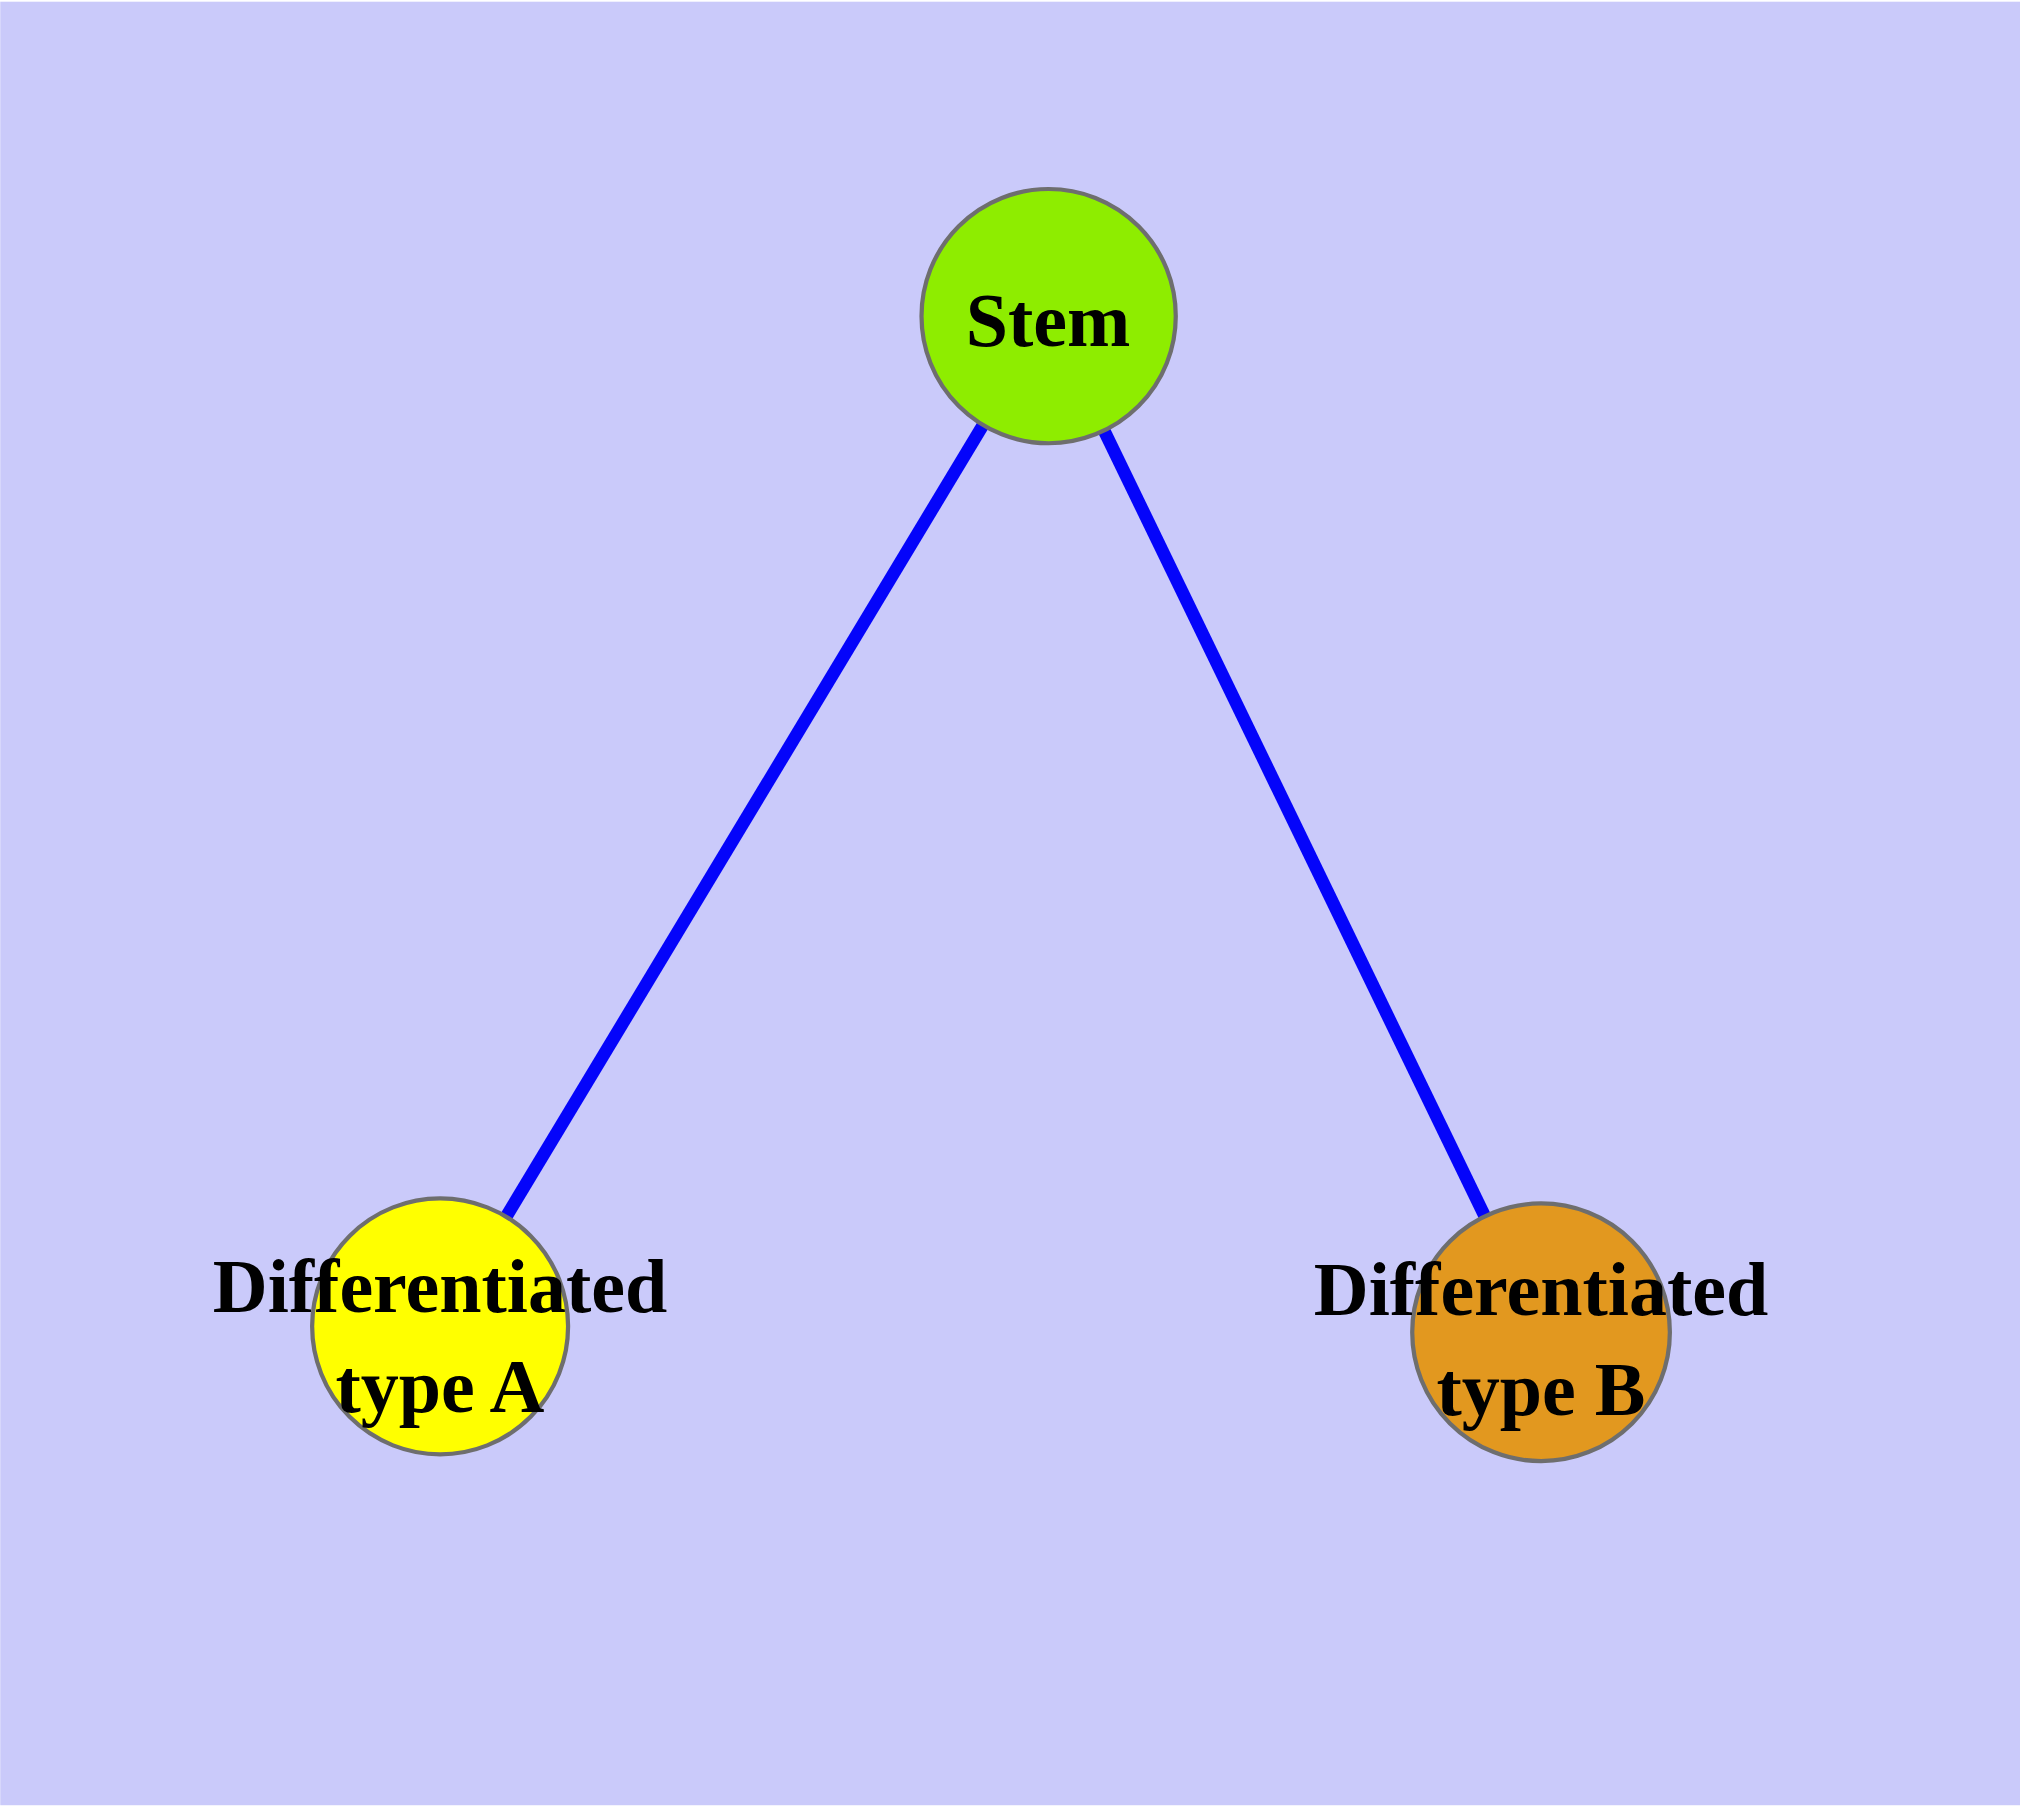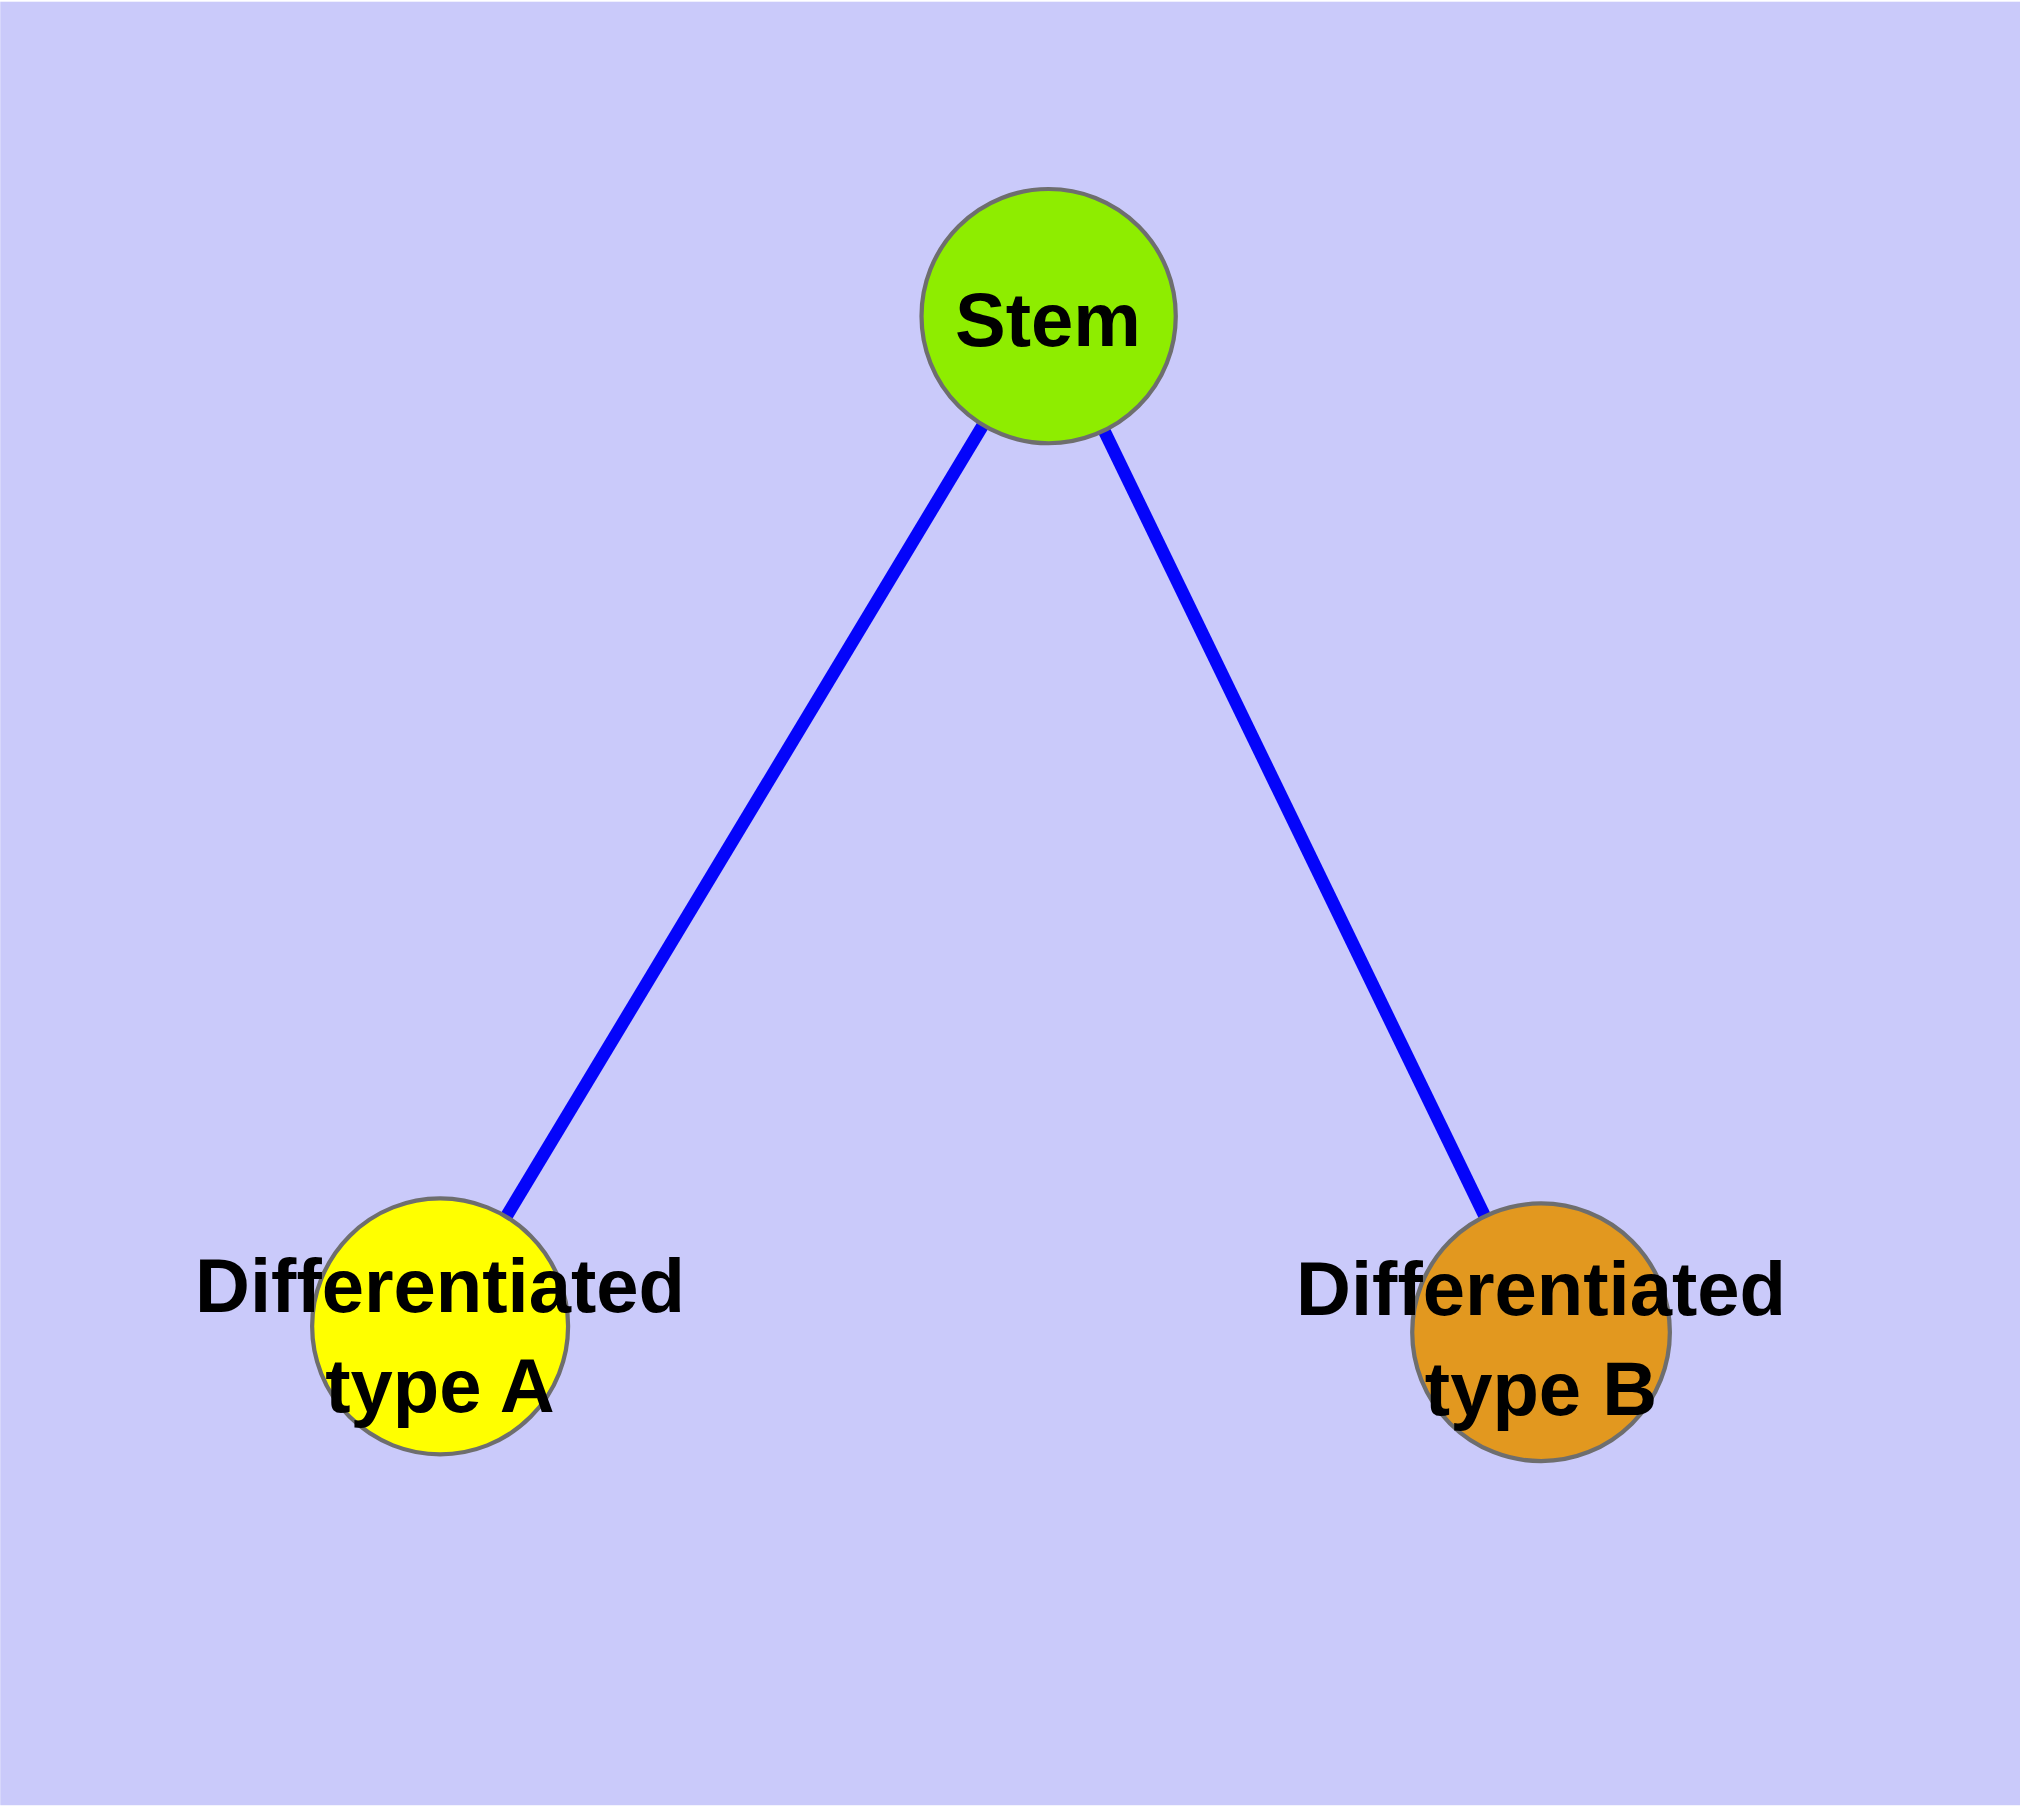--- a/index.html
+++ b/index.html
@@ -5,21 +5,21 @@
   html, body {
     margin: 0;
     padding: 0;
     background: #ffffff;
     overflow: hidden;
   }
   #canvas {
     position: relative;
     width: 2021px;
     height: 1812px;
-    font-family: Liberation Sans, sans-serif;
+    font-family: Liberation Serif, serif;
   }
   #graph-svg {
     position: absolute;
     left: 0;
     top: 0;
     display: block;
   }
   .edge {
     fill: none;
     stroke-width: 15px;

